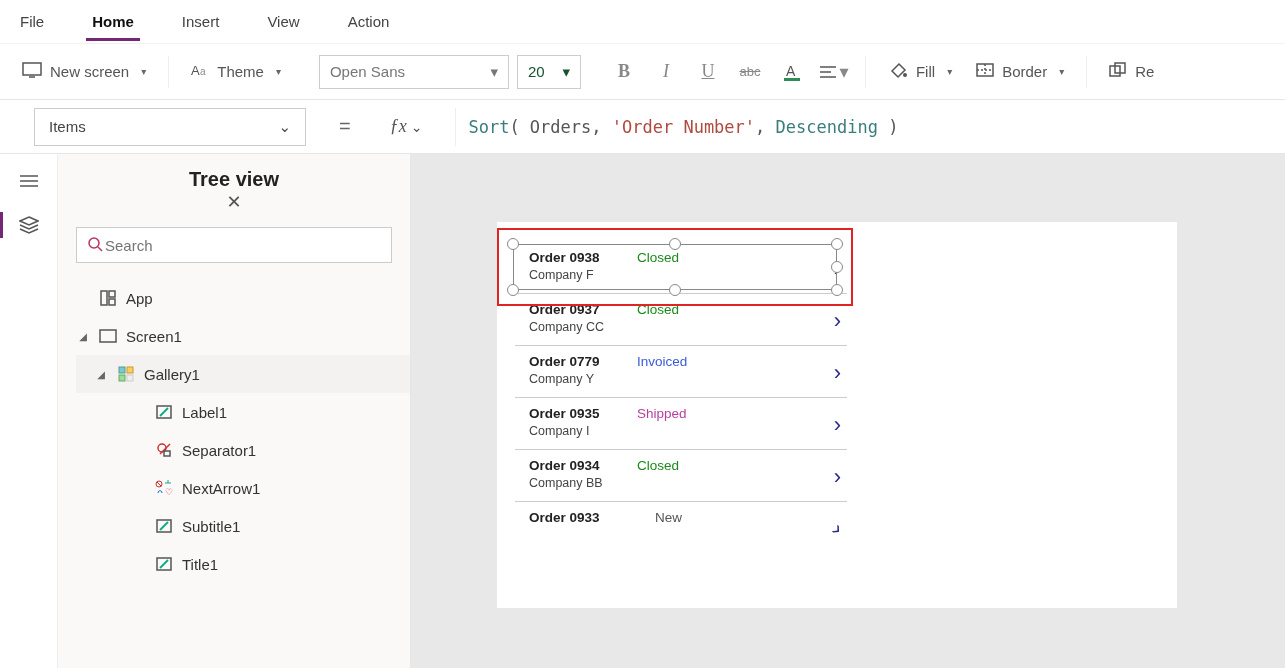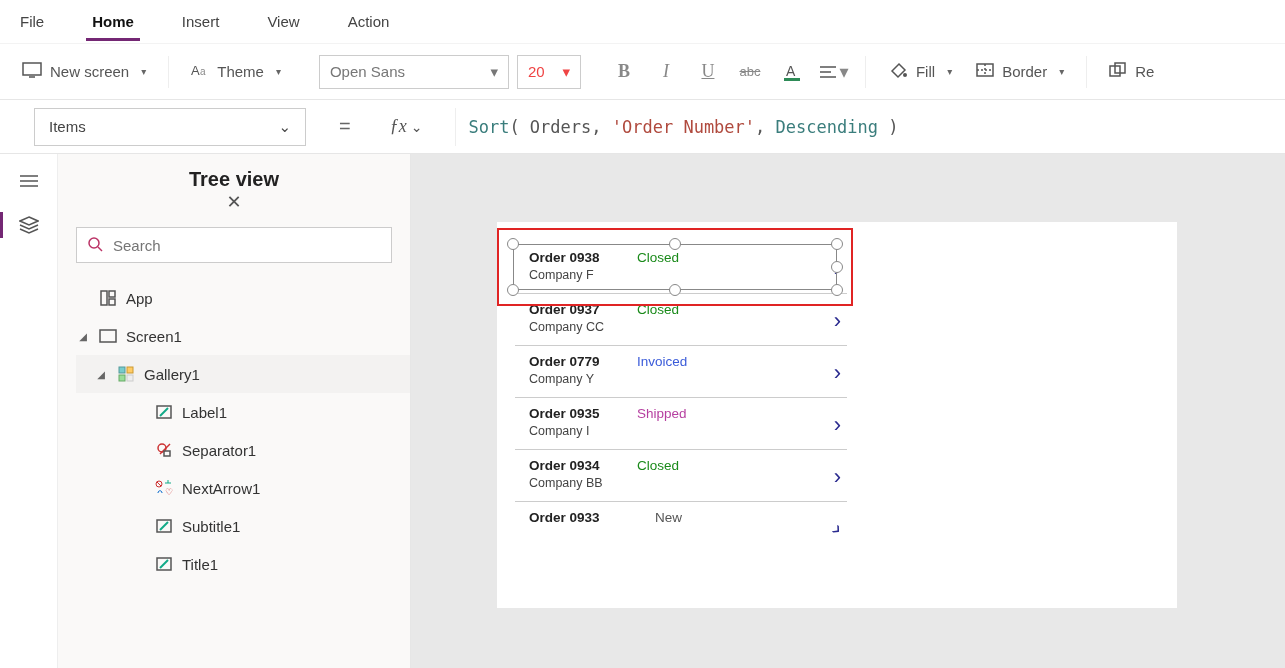--- a/index.html
+++ b/index.html
@@ -15,21 +15,21 @@
   .menubar .tab { font-size: 15px; color: #444; padding: 10px 6px; cursor: pointer; }
   .menubar .tab.active { color: #111; font-weight: 600; position: relative;}
   .menubar .tab.active::after { content:""; position:absolute; left:0; right:0; bottom:-1px; height:3px; background:#742774;}
 
   
   .toolbar { height: 56px; display:flex; align-items:center; padding:0 14px; gap:8px; border-bottom:1px solid #e6e6e6; color:#555;}
   .tbtn { display:flex; align-items:center; gap:8px; padding:4px 8px; cursor:pointer; font-size:15px;}
   .tbtn .chev { font-size:10px; color:#666; margin-left:4px;}
   .tsep { width:1px; height:32px; background:#eee; margin:0 6px;}
   .font-sel { width:190px; height:34px; border:1px solid #ccc; background:#fff; display:flex; align-items:center; padding:0 10px; color:#777; font-size:15px; cursor:pointer;}
-  .size-sel { width:64px; height:34px; border:1px solid #ccc; background:#fff; display:flex; align-items:center; padding:0 10px; color:#ef4444; font-size:15px; cursor:pointer;}
+  .size-sel { width:64px; height:34px; border:1px solid #ccc; background:#fff; display:flex; align-items:center; padding:0 10px; color:#14532d; font-size:15px; cursor:pointer;}
   .fmt { width:34px; height:34px; display:flex; align-items:center; justify-content:center; color:#888; cursor:pointer; font-size:18px;}
   .fmt.small { font-size:13px;}
   .fmt svg { display:block;}
 
   
   .fxrow { height:54px; display:flex; align-items:center; padding:0 14px; gap:27px; border-bottom:1px solid #e6e6e6;}
   .prop-sel { width:272px; height:38px; border:1px solid #ccc; background:#fff; display:flex; align-items:center; justify-content:space-between; padding:0 14px; font-size:15px; color:#444; cursor:pointer; margin-left:20px;}
   .eq { font-size:20px; color:#666; padding:0 6px;}
   .fx { display:flex; align-items:center; gap:4px; padding:0 6px; cursor:pointer; color:#555;}
   .fx .fxi { font-style:italic; font-family: "Cambria Math", serif; font-size:18px;}
@@ -44,21 +44,21 @@
   .body { display:flex; height: calc(668px - 44px - 56px - 54px);}
   .rail { width:58px; border-right:1px solid #eee; display:flex; flex-direction:column; align-items:center; padding-top:16px; gap:22px;}
   .rail .ricon { width:22px; height:22px; display:flex; align-items:center; justify-content:center; cursor:pointer; color:#555;}
   .rail .ricon.active { position:relative;}
   .rail .ricon.active::before { content:""; position:absolute; left:-18px; top:-2px; bottom:-2px; width:3px; background:#742774;}
 
   .panel { width:353px; border-right:1px solid #e6e6e6; background:#faf9f8; display:flex; flex-direction:column;}
   .panel-head { display:flex; align-items:center; justify-content:space-between; padding:14px 18px 10px 18px;flex-direction:column;}
   .panel-head h2 { margin:0; font-size:20px; font-weight:600; color:#222;}
   .panel-head .close { font-size:18px; color:#555; cursor:pointer;}
-  .panel-search { margin:4px 18px 10px 18px; height:36px; border:1px solid #ccc; background:#fff; display:flex; align-items:center; padding:0 10px; gap:8px;}
+  .panel-search { margin:4px 18px 10px 18px; height:36px; border:1px solid #ccc; background:#fff; display:flex; align-items:center; padding:0 10px; }
   .panel-search input { border:none; outline:none; flex:1; font-size:15px; color:#555; background:transparent;}
   .tree { padding:6px 0 0 18px; font-size:15px; color:#333;}
   .trow { display:flex; align-items:center; gap:8px; height:38px; cursor:pointer; padding-right:10px;}
   .trow.sel { background:#f3f2f1;}
   .tw { display:inline-block; text-align:center;}
   .tcaret { width:14px; font-size:10px; color:#666;}
   .ticon { width:20px; display:flex; align-items:center; justify-content:center;}
   .ind1 { padding-left:18px;}
   .ind3 { padding-left:78px;}
 

